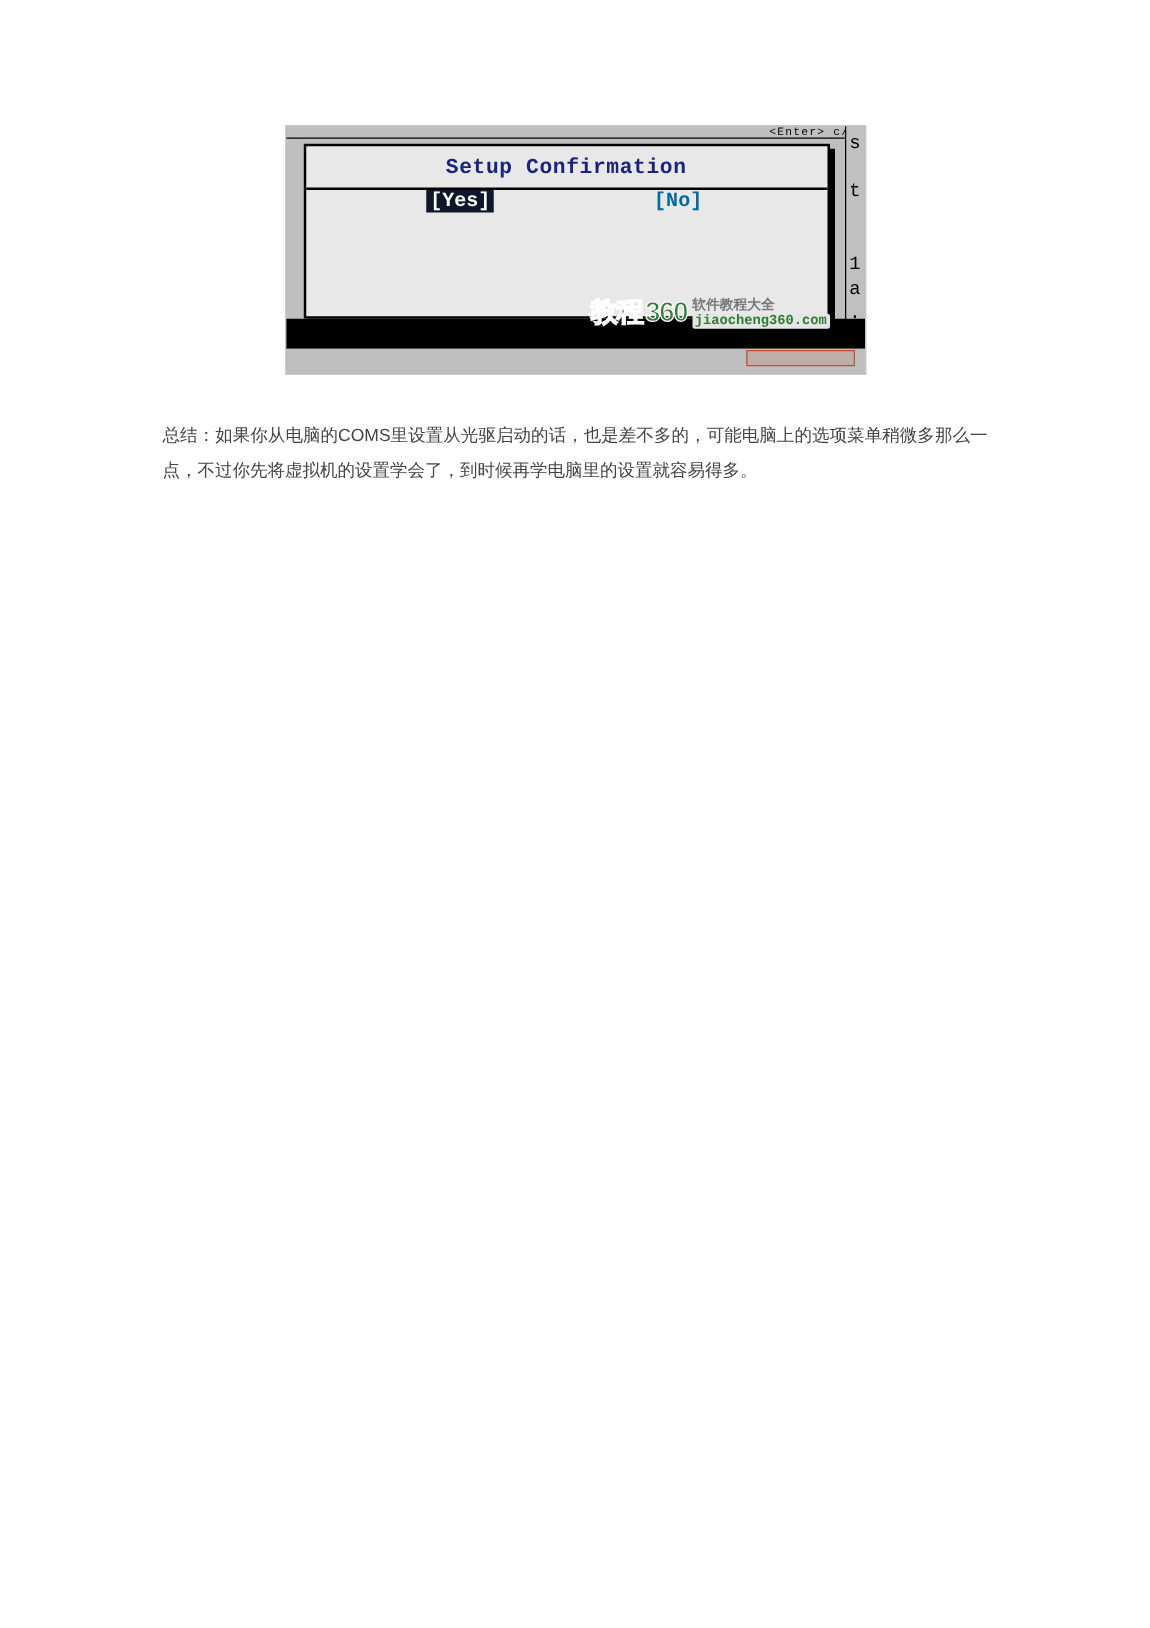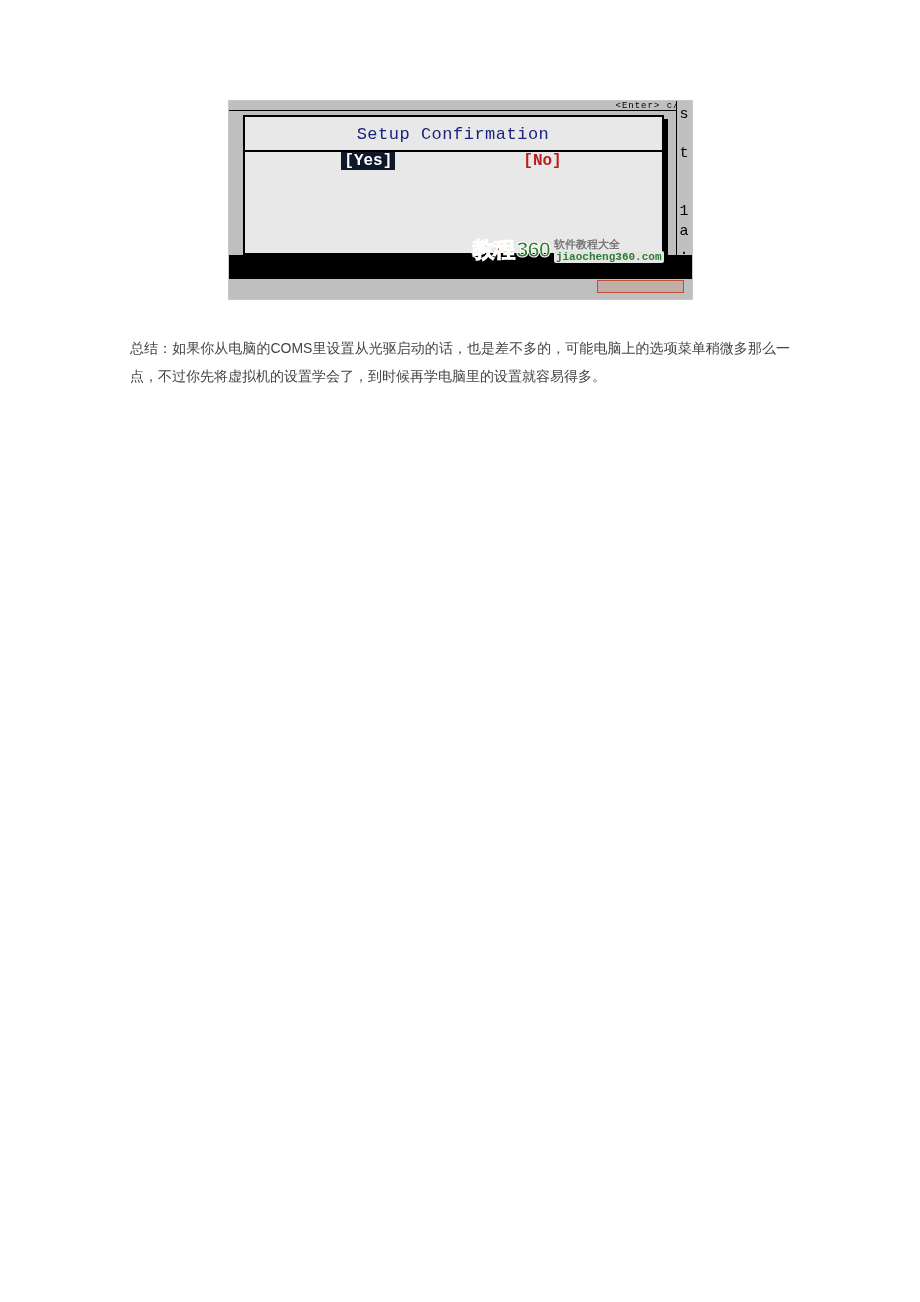--- a/index.html
+++ b/index.html
@@ -83,21 +83,21 @@
     top: 14px;
     right: 28px;
     height: 140px;
     background: #e8e8e8;
     border: 2px solid #000;
     box-shadow: 4px 4px 0 0 #000;
     box-sizing: border-box;
   }
   .dialog-title {
     text-align: center;
-    font-weight: normal;
+    font-weight: bold;
     color: #1a237e;
     font-size: 17px;
     padding: 8px 0 6px;
     border-bottom: 2px solid #000;
     letter-spacing: 0.5px;
   }
   .dialog-body {
     text-align: center;
     font-weight: bold;
     color: #1a237e;
@@ -117,21 +117,21 @@
   .btn {
     display: inline-block;
     font-weight: bold;
     padding: 0 3px;
   }
   .btn-yes {
     background: #0f172a;
     color: #fff;
   }
   .btn-no {
-    color: #b91c1c;
+    color: #0369a1;
     font-weight: bold;
     margin-left: 35px;
   }
 
   
   .watermark {
     position: absolute;
     right: 28px;
     bottom: 26px;
     height: 34px;

